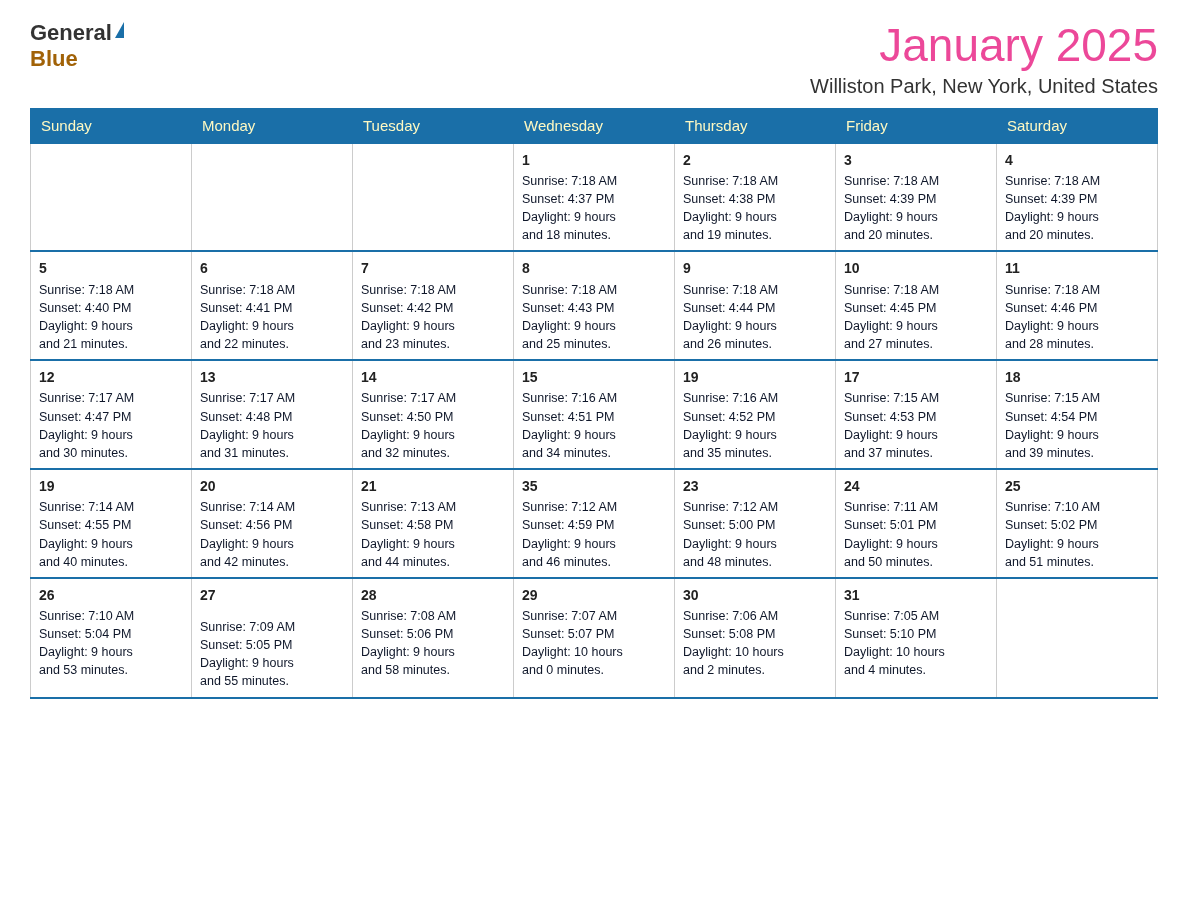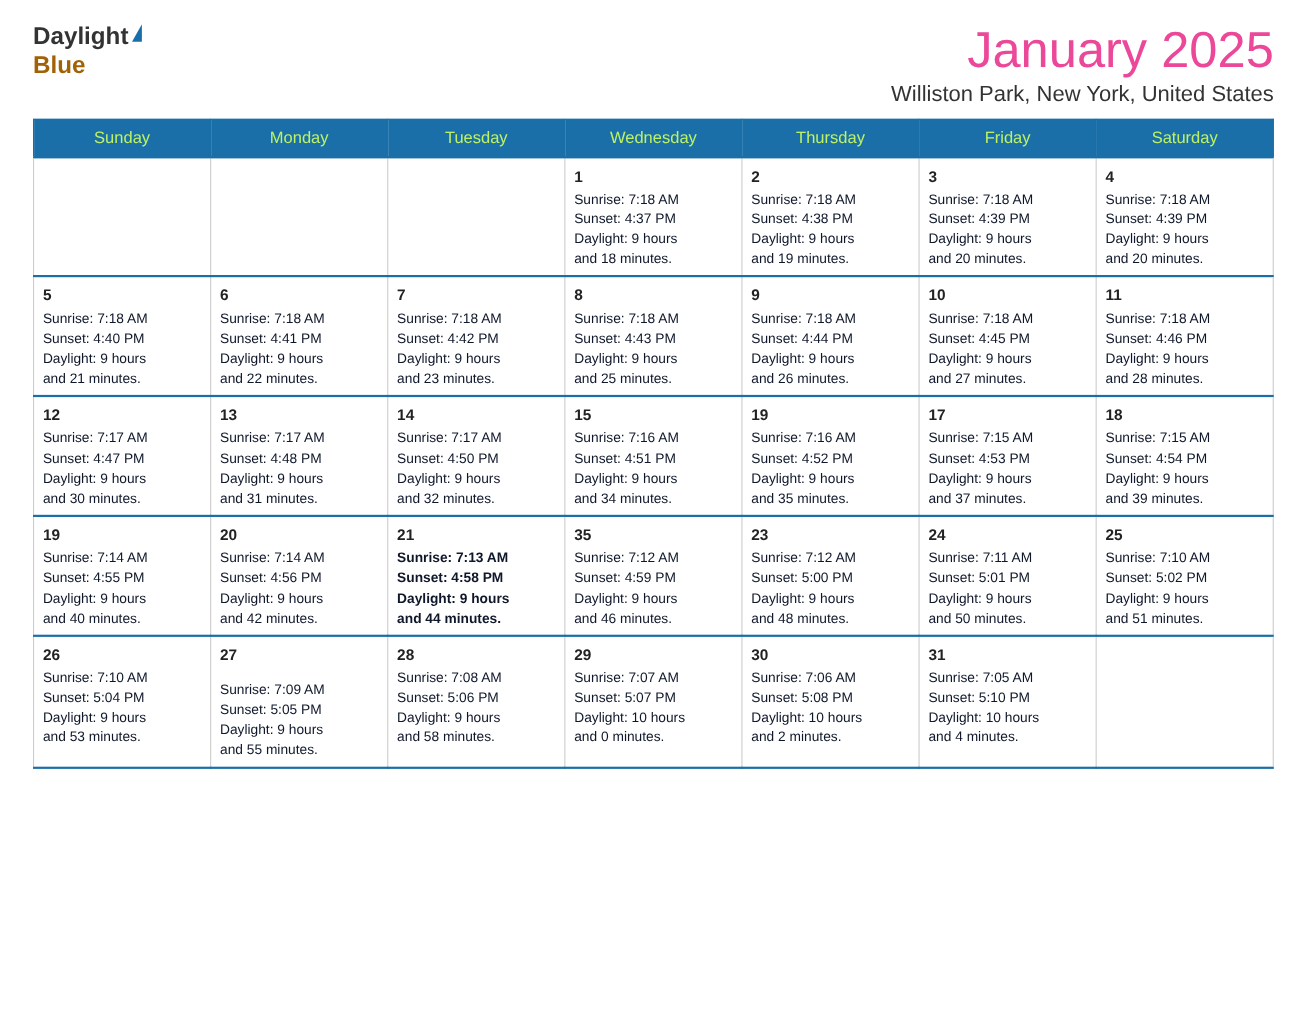--- a/index.html
+++ b/index.html
@@ -49,25 +49,25 @@
       color: #333;
       margin-top: 4px;
     }
     .calendar-table {
       width: 100%;
       border-collapse: collapse;
       margin-top: 10px;
     }
     .calendar-table th {
       background-color: #1a6fa8;
-      color: #bef264;
+      color: #fef9c3;
       font-size: 15px;
       font-weight: normal;
       padding: 8px 10px;
-      text-align: center;
+      text-align: left;
       border: 1px solid #1a6fa8;
     }
     .calendar-table td {
       vertical-align: top;
       padding: 6px 8px;
       border: 1px solid #ccc;
       width: calc(100% / 7);
       min-height: 90px;
       font-size: 12.5px;
       color: #333;
@@ -102,21 +102,21 @@
       position: relative;
       top: -3px;
     }
   </style>
 </head>
 <body>
 
 <div class="header">
   <div class="logo-wrapper">
     <div class="logo-top-row">
-      <span class="logo-text-general">Daylight</span>
+      <span class="logo-text-general">General</span>
       <span class="logo-triangle"></span>
     </div>
     <span class="logo-text-blue">Blue</span>
   </div>
   <div class="title-section">
     <div class="calendar-title">January 2025</div>
     <div class="calendar-subtitle">Williston Park, New York, United States</div>
   </div>
 </div>
 
@@ -278,21 +278,21 @@
         </td>
         <td>
           <span class="day-number">20</span>
           <div class="day-info" style="white-space: pre-line;">Sunrise: 7:14 AM
 Sunset: 4:56 PM
 Daylight: 9 hours
 and 42 minutes.</div>
         </td>
         <td>
           <span class="day-number">21</span>
-          <div class="day-info" style="white-space: pre-line; font-weight: bold;">Sunrise: 7:13 AM
+          <div class="day-info" style="white-space: pre-line;">Sunrise: 7:13 AM
 Sunset: 4:58 PM
 Daylight: 9 hours
 and 44 minutes.</div>
         </td>
         <td>
           <span class="day-number">35</span>
           <div class="day-info" style="white-space: pre-line;">Sunrise: 7:12 AM
 Sunset: 4:59 PM
 Daylight: 9 hours
 and 46 minutes.</div>

